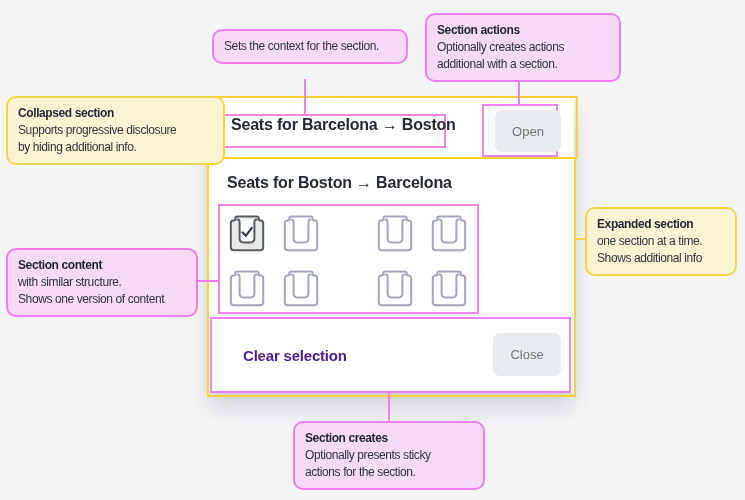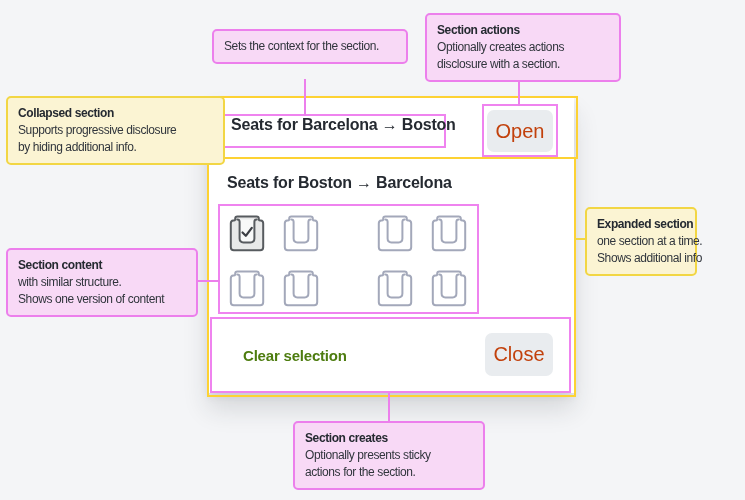--- a/index.html
+++ b/index.html
@@ -29,55 +29,55 @@
   #open-outline{left:482px;top:104px;width:76px;height:53px;}
   #seatgrid-outline{left:218px;top:204px;width:261px;height:110px;}
   #footer-box{left:210px;top:317px;width:361px;height:76px;background:#ffffff;}
   
   .card-title{font-size:16px;font-weight:600;letter-spacing:-.2px;color:#252a31;white-space:nowrap;}
   #expanded-title{position:absolute;left:227px;top:174px;}
   
   .btn{
     position:absolute;background:#e9ecef;border-radius:7px;
     display:flex;align-items:center;justify-content:center;
-    font-size:20px;font-weight:500;color:#c2410c;cursor:pointer;
+    font-size:13px;font-weight:500;color:#737373;cursor:pointer;margin-left:8px;
   }
   #open-btn{left:487px;top:110px;width:66px;height:42px;}
   #close-btn{left:485px;top:333px;width:68px;height:43px;}
   #clear-selection{
     position:absolute;left:243px;top:347px;
-    font-size:15px;font-weight:600;letter-spacing:-.2px;color:#4d7c0f;cursor:pointer;white-space:nowrap;
+    font-size:15px;font-weight:600;letter-spacing:-.2px;color:#4c1d95;cursor:pointer;white-space:nowrap;
   }
   
   .seat{position:absolute;width:40px;height:39px;}
   .seat svg{display:block;width:40px;height:39px;}
   
   .pink-line{position:absolute;background:#ec7fec;}
   .yellow-line{position:absolute;background:#f2d644;}
   #conn-header{left:304px;top:79px;width:2px;height:37px;}
   #conn-actions{left:518px;top:80px;width:2px;height:26px;}
   #conn-collapsed{left:198px;top:127px;width:10px;height:2px;}
   #conn-content{left:198px;top:280px;width:22px;height:2px;}
   #conn-expanded{left:574px;top:238px;width:13px;height:2px;}
   #conn-footer{left:388px;top:393px;width:2px;height:30px;}
   
   .callout{
-    position:absolute;border:2px solid;border-radius:5px;
+    position:absolute;border:2px solid;border-radius:10px;
     padding:7px 10px;box-sizing:border-box;
     font-size:12px;letter-spacing:-.4px;line-height:17px;color:#30353c;
   }
   .callout.pink{background:#f8d9f6;border-color:#ec7fec;}
   .callout.yellow{background:#fbf4d3;border-color:#f2d644;}
   .callout-title{font-weight:700;color:#252a31;white-space:nowrap;}
   .callout-line{white-space:nowrap;}
   #co-header{left:212px;top:29px;width:196px;}
   #co-actions{left:425px;top:13px;width:196px;}
   #co-collapsed{left:6px;top:96px;width:219px;}
   #co-content{left:6px;top:248px;width:192px;}
-  #co-expanded{left:585px;top:207px;width:112px;}
+  #co-expanded{left:585px;top:207px;width:152px;}
   #co-footer{left:293px;top:421px;width:192px;}
 </style>
 </head>
 <body>
 
 <div id="stage">
 
   <div class="card"></div>
 
   <div class="y-outline" id="collapsed-outline"></div>
@@ -156,21 +156,21 @@
   <div class="pink-line" id="conn-content"></div>
   <div class="pink-line" id="conn-footer"></div>
 
   <div class="callout pink" id="co-header">
     <div class="callout-line">Sets the context for the section.</div>
   </div>
 
   <div class="callout pink" id="co-actions">
     <div class="callout-title">Section actions</div>
     <div class="callout-line">Optionally creates actions</div>
-    <div class="callout-line">disclosure with a section.</div>
+    <div class="callout-line">additional with a section.</div>
   </div>
 
   <div class="callout yellow" id="co-collapsed">
     <div class="callout-title">Collapsed section</div>
     <div class="callout-line">Supports progressive disclosure</div>
     <div class="callout-line">by hiding additional info.</div>
   </div>
 
   <div class="callout pink" id="co-content">
     <div class="callout-title">Section content</div>

